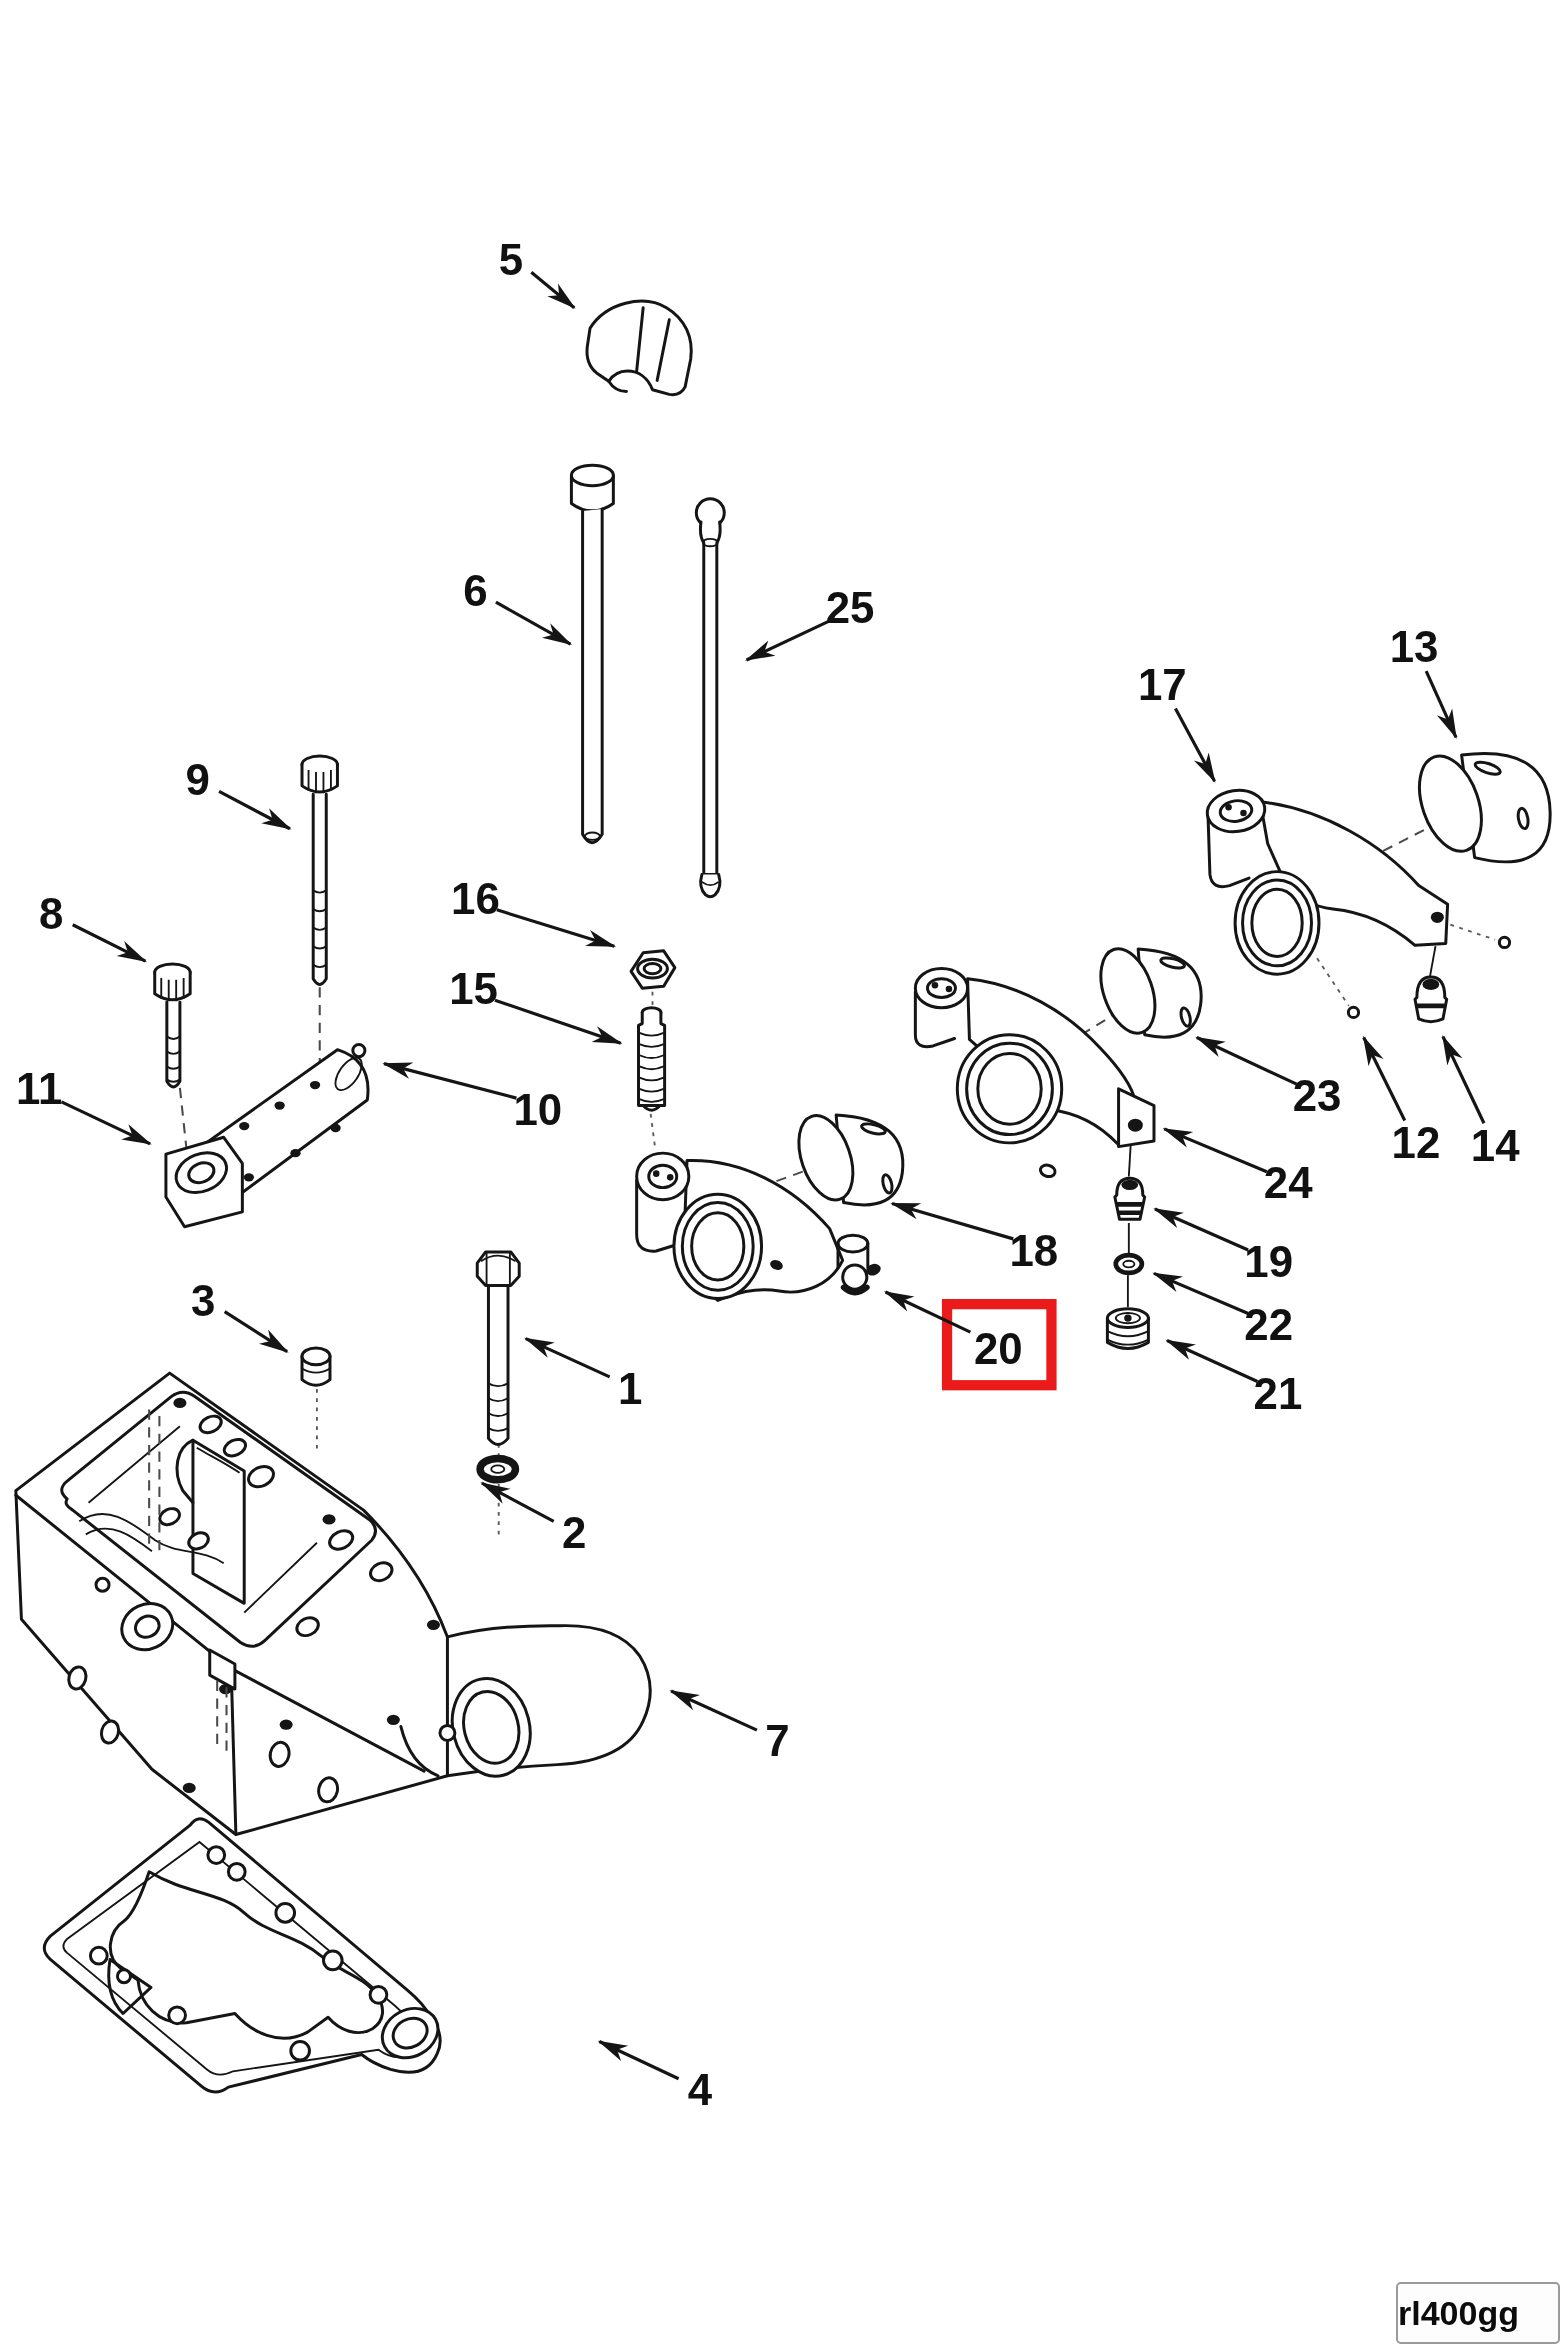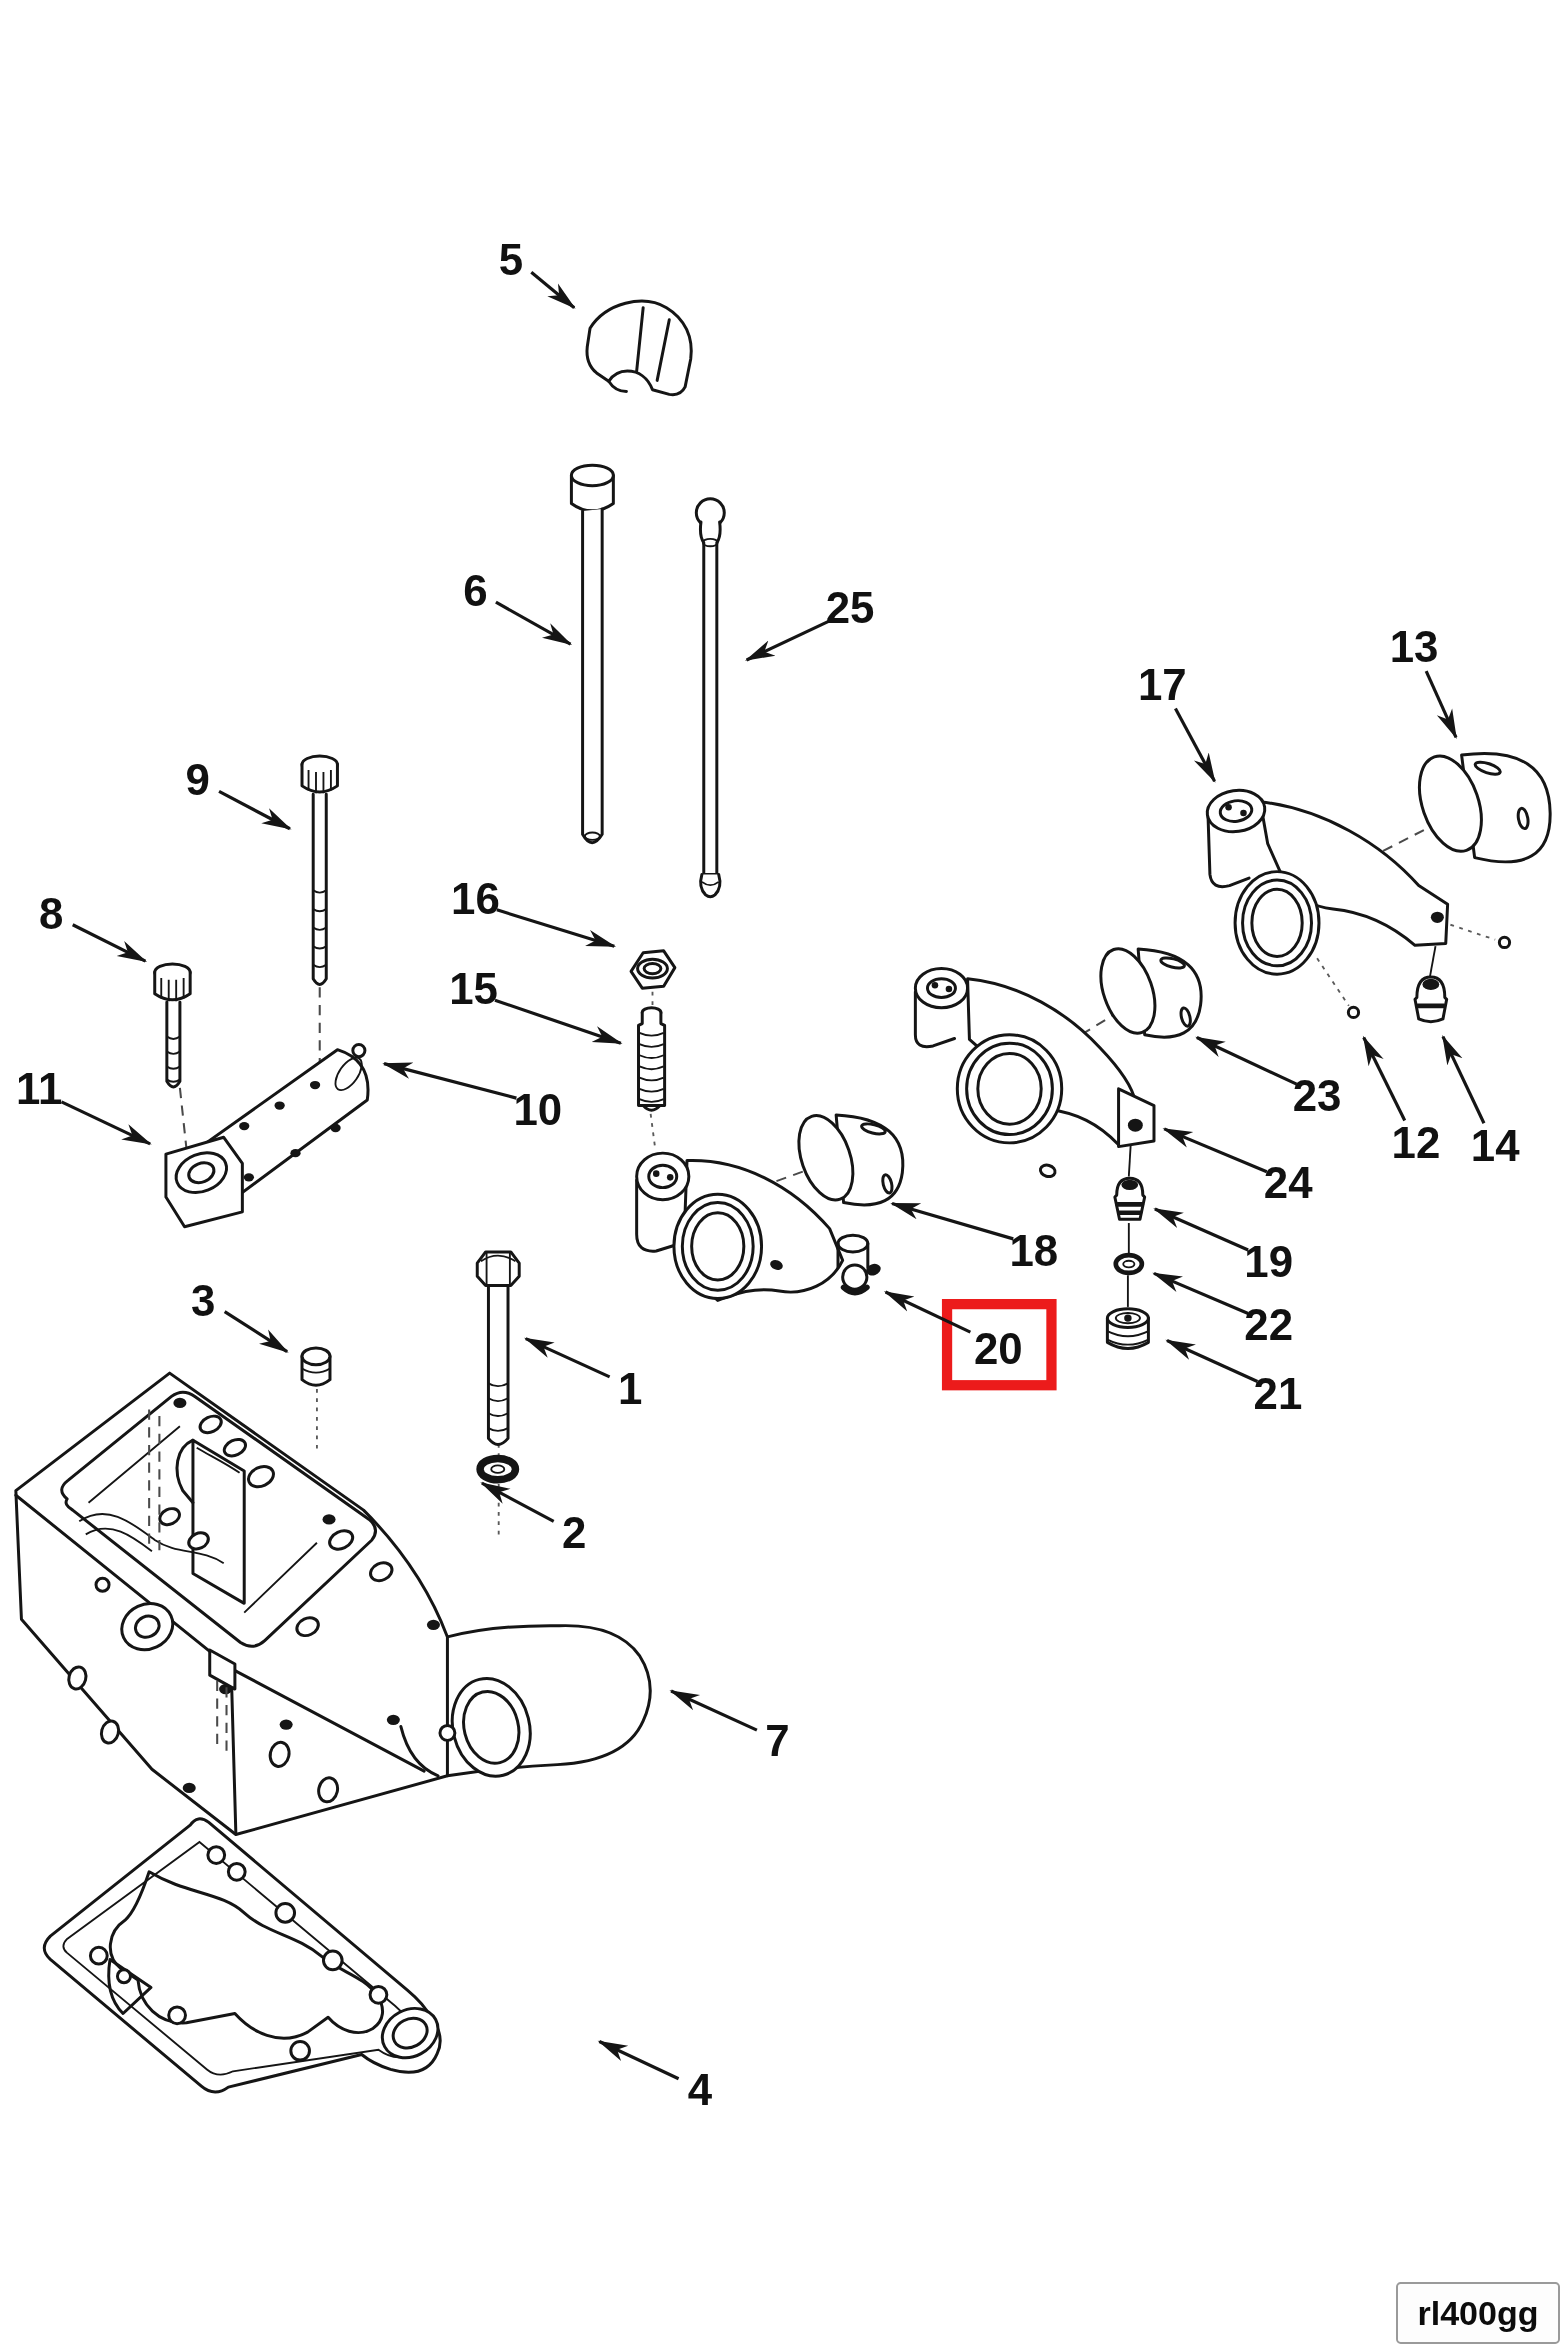--- a/index.html
+++ b/index.html
@@ -11,21 +11,21 @@
   .lnw  {stroke:#151515;stroke-width:3.2;fill:#ffffff;stroke-linecap:round;stroke-linejoin:round;}
   .thin {stroke:#151515;stroke-width:2;fill:none;}
   .dash {stroke:#4a4a4a;stroke-width:2.2;fill:none;stroke-dasharray:11 8;}
   .dots {stroke:#5a5a5a;stroke-width:2;fill:none;stroke-dasharray:4 6;}
   .blk  {fill:#151515;stroke:none;}
   .callout-text{font-family:"Liberation Sans", sans-serif;font-weight:bold;font-size:47px;fill:#111;
                 text-anchor:middle;}
   .leader{stroke:#151515;stroke-width:3.4;fill:none;}
   #watermark{position:absolute;left:1396px;top:2282px;width:160px;height:58px;
              border:2.8px solid #9a9a9a;border-radius:4.7px;background:#fdfdfd;
-             display:flex;align-items:center;justify-content:center;
+             display:flex;align-items:center;
              font-weight:bold;font-size:34px;color:#0c0c0c;}
 </style>
 </head>
 <body>
 
 <div id="stage">
 <svg id="diagram" width="1566" height="2351" viewBox="0 0 1680 2522">
   <defs>
     <marker id="ah" markerUnits="userSpaceOnUse" markerWidth="34" markerHeight="22" refX="30" refY="11" orient="auto">
       <path d="M0,2 L32,11 L0,20 L9,11 Z" fill="#151515"></path>

